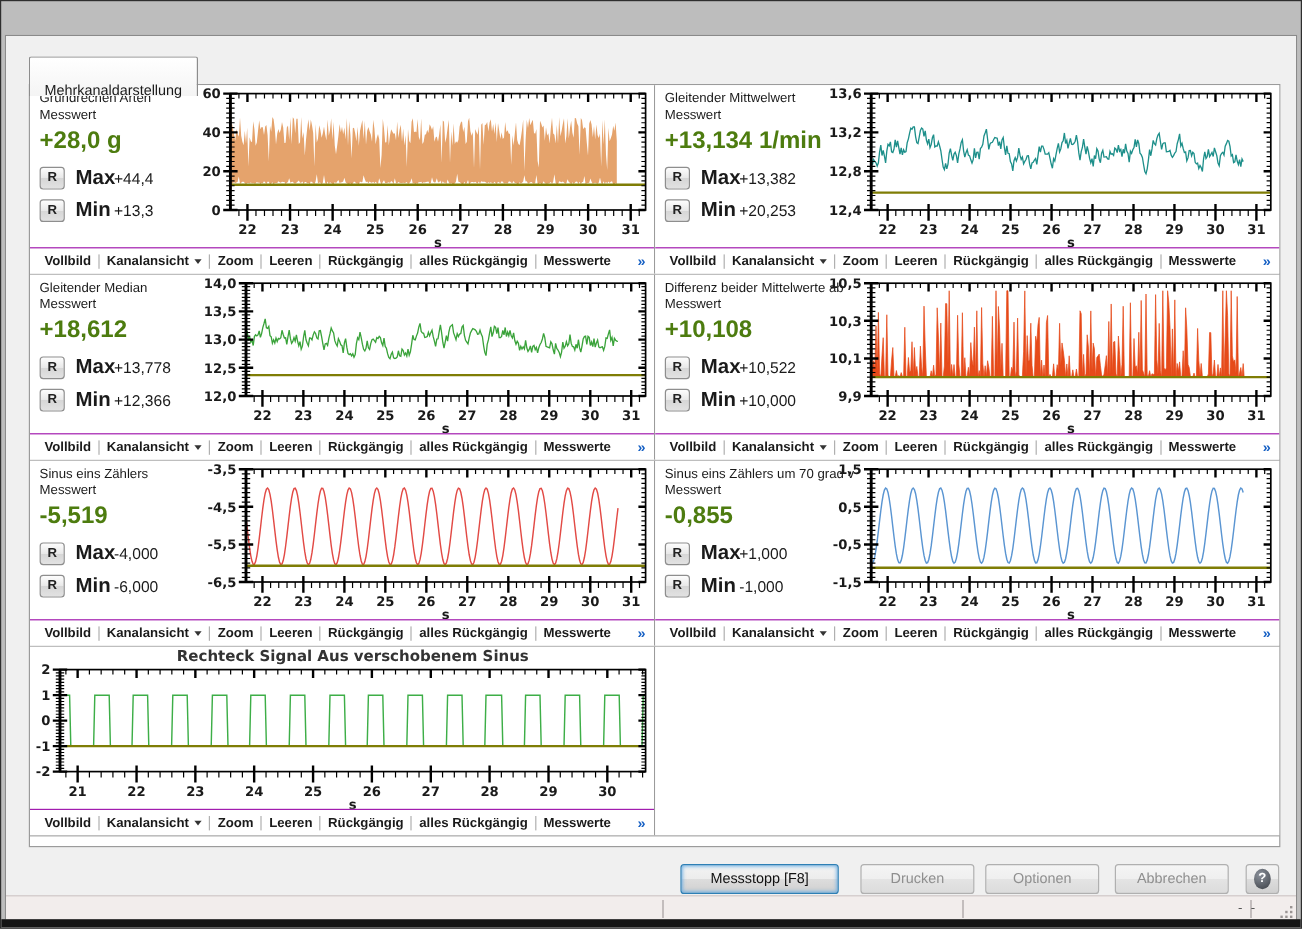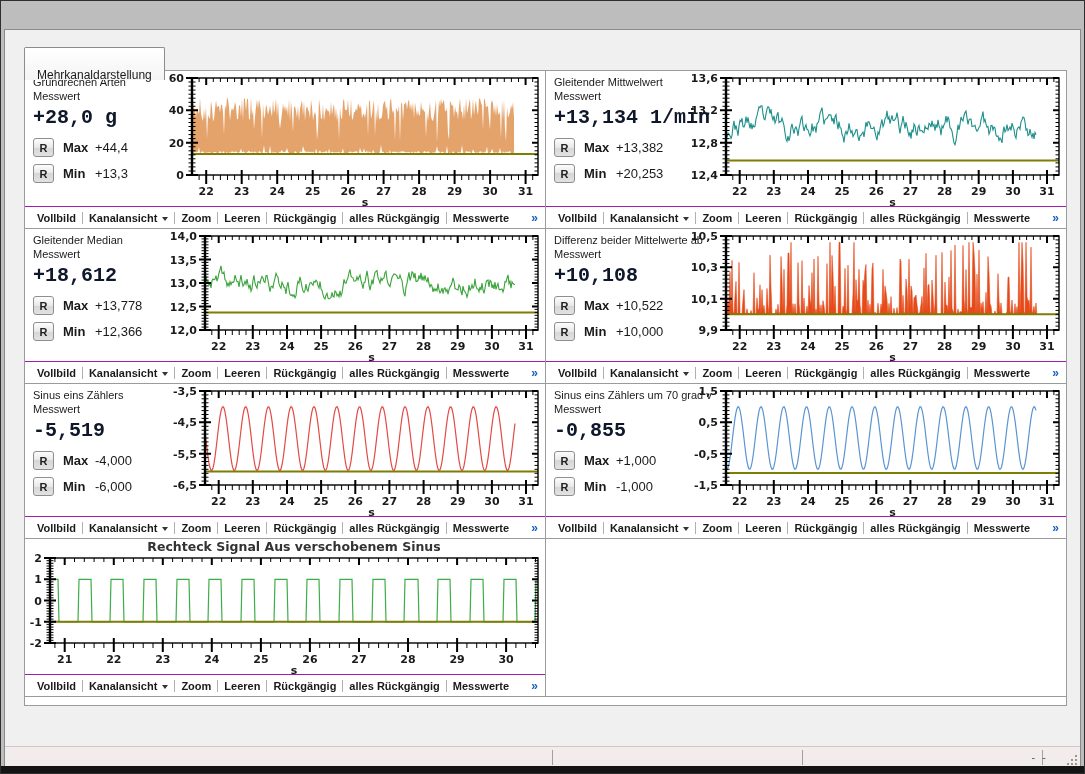--- a/index.html
+++ b/index.html
@@ -36,26 +36,26 @@
   
   .grow{display:flex;border-bottom:1px solid #9b9b9b;}
   .grow.r1{height:158px;} .grow.r2,.grow.r3{height:155px;} .grow.r4{height:158px;}
   .cell{width:520px;height:100%;background:#fff;}
   .cell.c0{width:521px;border-right:1px solid #9b9b9b;}
   .panel{height:100%;display:flex;flex-direction:column;}
   .panel-body{flex:1;display:flex;min-height:0;position:relative;}
   .info{width:142px;flex:none;padding:5px 0 0 8px;position:relative;z-index:1;}
   .p-title{font-size:11px;white-space:nowrap;overflow:hidden;width:188px;}
   .p-mw{font-size:11px;margin-top:2px;}
-  .p-value{font-size:20px;font-weight:bold;color:#0f172a;margin:4px 0 9px;white-space:nowrap;font-family:Liberation Mono, monospace;}
+  .p-value{font-size:20px;font-weight:bold;color:#4d7c0f;margin:4px 0 9px;white-space:nowrap;}
   .mm-row{display:flex;align-items:center;margin-top:7px;}
   .rbtn{width:21px;height:19px;border:1px solid #8e8e8e;border-radius:3px;font-family:inherit;
         background:linear-gradient(#fdfdfd,#e8e8e8 50%,#d6d6d6 50%,#e2e2e2);
         font-size:11px;font-weight:bold;color:#222;padding:0;margin-right:9px;}
-  .mm-label{font-size:13px;font-weight:bold;width:32px;}
+  .mm-label{font-size:17px;font-weight:bold;width:32px;}
   .mm-val{font-size:13px;font-weight:normal;}
   .chart{flex:1;min-width:0;position:relative;}
   .panel-toolbar{height:22px;flex:none;border-top:1px solid #a21caf;display:flex;align-items:center;
                  padding:0 8px 0 6px;font-size:11px;font-weight:bold;white-space:nowrap;overflow:hidden;}
   .titem{padding:0 6px;}
   .titem + .titem{border-left:1px solid #b0b0b0;}
   .darr{display:inline-block;margin-left:5px;width:0;height:0;border-left:3.5px solid transparent;
         border-right:3.5px solid transparent;border-top:4px solid #333;vertical-align:middle;}
   .tmore{margin-left:auto;color:#1660c4;font-size:12px;letter-spacing:-1px;}
   
@@ -503,20 +503,31 @@
                 <span class="titem">alles Rückgängig</span>
                 <span class="titem">Messwerte</span>
                 <span class="tmore">»</span>
               </div>
             </div>
           </div>
           <div class="cell"></div>
         </div>
       </div>
 
+    <div class="footer">
+      <button class="fbtn default" style="width:132px;margin-right:18px;">Messstopp [F8]</button>
+      <button class="fbtn disabled" style="width:95px;margin-right:9px;">Drucken</button>
+      <button class="fbtn disabled" style="width:95px;margin-right:13px;">Optionen</button>
+      <button class="fbtn disabled" style="width:95px;margin-right:14px;">Abbrechen</button>
+      <button class="fbtn helpb" style="width:28px;">
+        <span class="help-circle">
+            <span>?</span>
+          </span>
+      </button>
+    </div>
 
     <div class="statusbar">
       <div class="sdiv" style="left:547px;"></div>
       <div class="sdiv" style="left:797px;"></div>
       <div class="sdiv" style="left:1037px;"></div>
       <span class="sright">- -</span>
       <div class="grip"></div>
     </div>
   </div>
 

